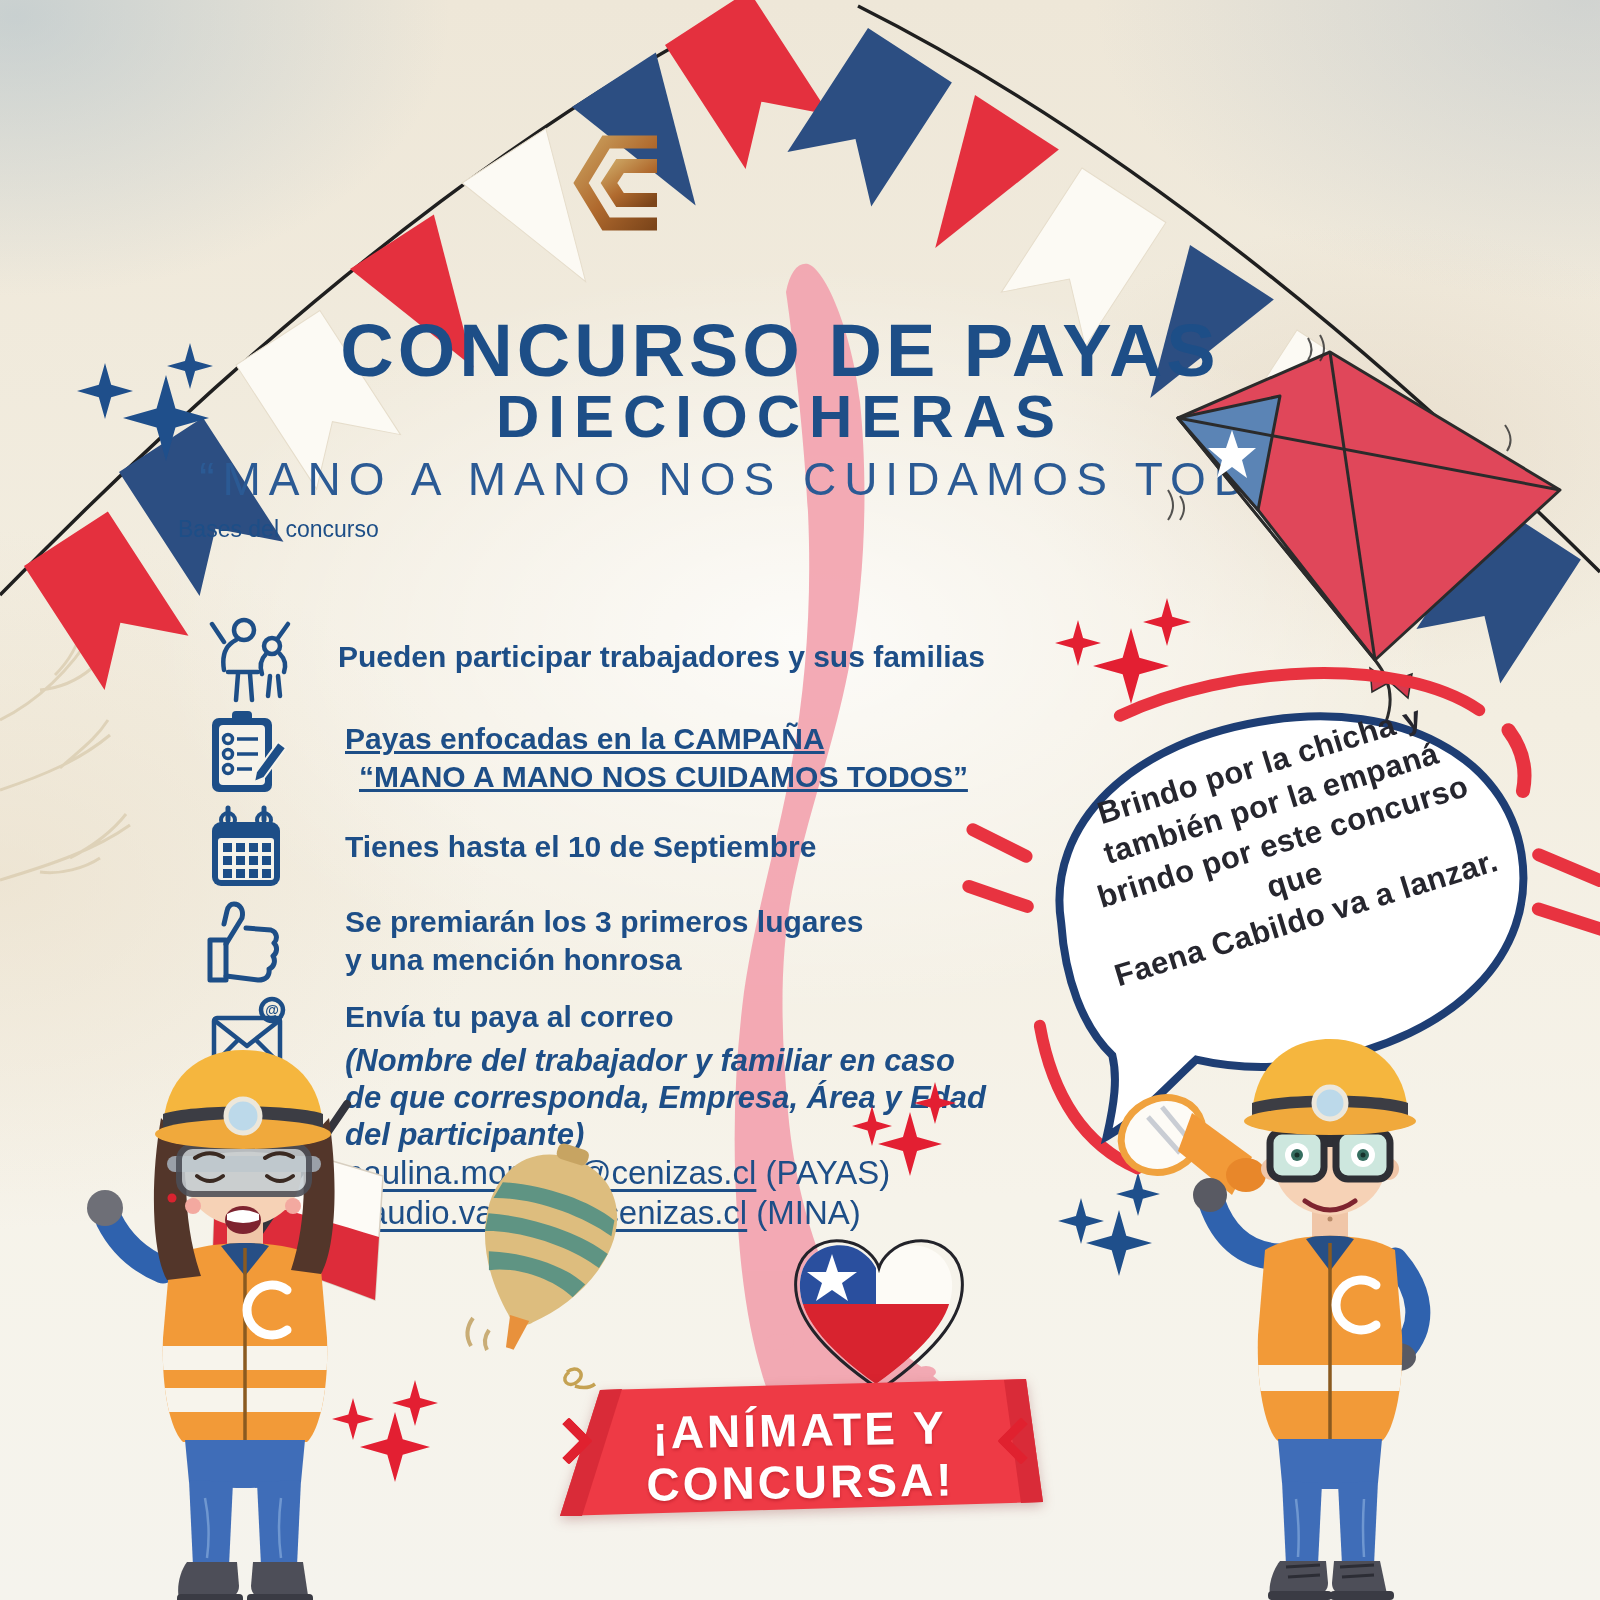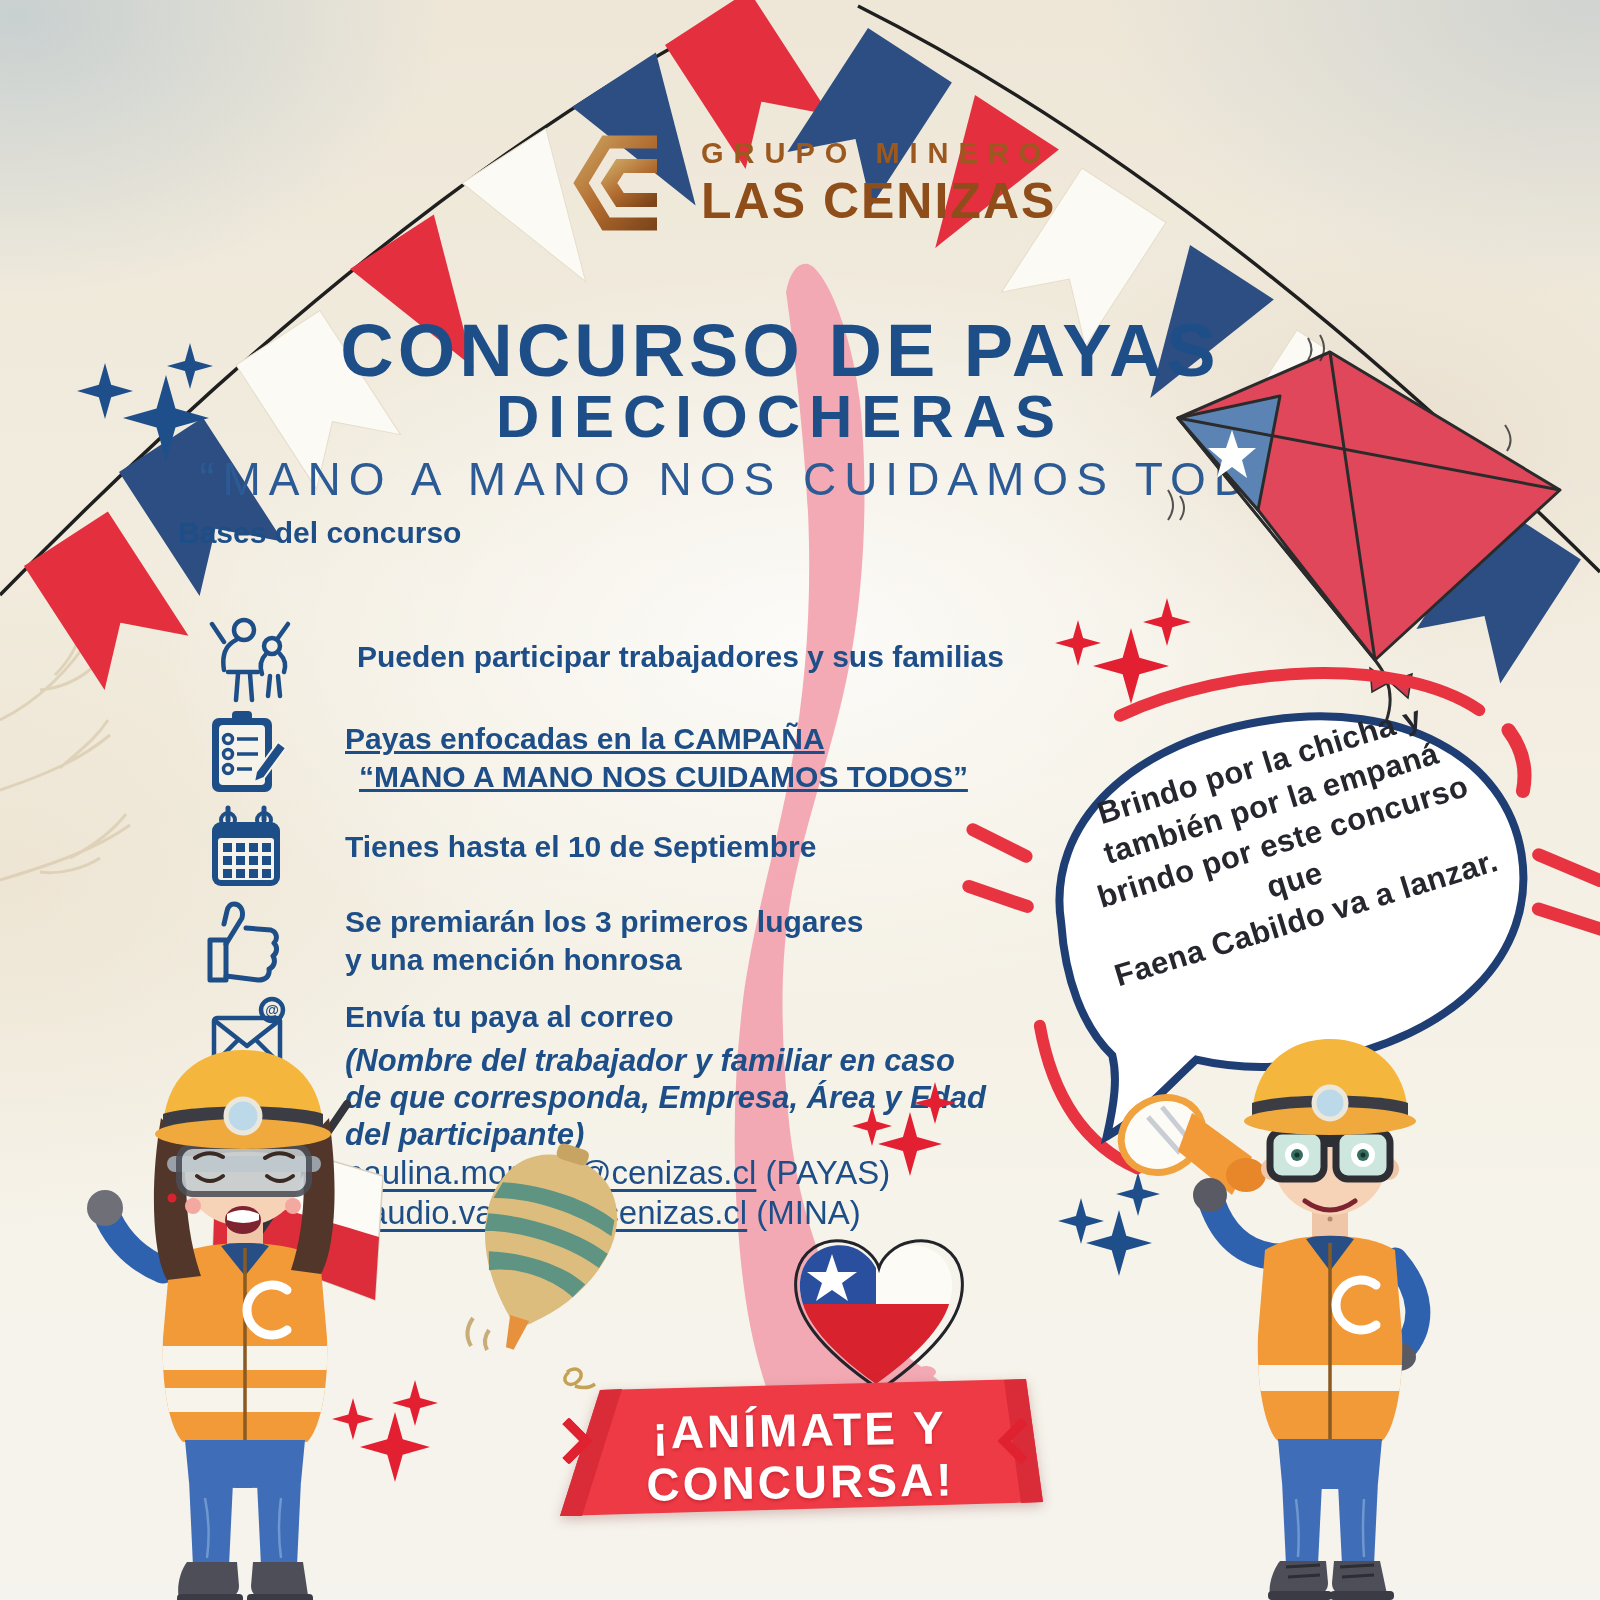--- a/index.html
+++ b/index.html
@@ -16,21 +16,21 @@
   }
   .abs{position:absolute;}
   
   .logo-text1{font-size:29px;font-weight:700;letter-spacing:10px;color:#9b581f;}
   .logo-text2{font-size:50px;font-weight:700;letter-spacing:2px;color:#8f4d1a;margin-top:2px;}
   
   .title-line{width:1560px;left:0;text-align:center;color:#1d4e87;font-weight:700;}
   .t1{top:308px;font-size:74px;letter-spacing:4px;}
   .t2{top:382px;font-size:60px;letter-spacing:9px;}
   .subtitle{top:452px;font-size:46px;font-weight:400;letter-spacing:8px;color:#2b5a94;}
-  .bases-heading{left:178px;top:516px;font-size:30px;font-weight:700;color:#1d4e87;text-align:right;}
+  .bases-heading{left:178px;top:516px;font-size:23px;font-weight:400;color:#1d4e87;text-align:right;}
   
   .bullet-text{color:#1d4e87;font-weight:700;font-size:30px;line-height:38px;}
   .note-line{color:#1d4e87;font-weight:700;font-style:italic;font-size:31px;line-height:37px;}
   .email-line{color:#1d4e87;font-weight:400;font-size:33px;line-height:40px;}
   .email-line .addr{text-decoration:underline;text-decoration-thickness:2.5px;text-underline-offset:5px;}
   
   .spark{position:absolute;clip-path:polygon(50% 0%,61% 39%,100% 50%,61% 61%,50% 100%,39% 61%,0% 50%,39% 39%);}
   .spark.red{background:#e31f32;}
   .spark.blue{background:#1f4f8b;}
   
@@ -109,24 +109,20 @@
       <defs>
         <linearGradient id="cop" x1="0" y1="0" x2="1" y2="1">
           <stop offset="0" stop-color="#caa05e"></stop>
             <stop offset="0.5" stop-color="#b06a2e"></stop>
             <stop offset="1" stop-color="#7c451a"></stop>
         </linearGradient>
       </defs>
       <path d="M92,20 L41,20 L16,61 L41,102 L92,102" fill="none" stroke="url(#cop)" stroke-width="13"></path>
       <path d="M92,44 L55,44 L44,61 L55,78 L92,78" fill="none" stroke="url(#cop)" stroke-width="14"></path>
     </svg>
-    <div>
-      <div class="logo-text1">GRUPO MINERO</div>
-      <div class="logo-text2">LAS CENIZAS</div>
-    </div>
   </div>
 
   <div class="abs title-line t1">CONCURSO DE PAYAS</div>
   <div class="abs title-line t2">DIECIOCHERAS</div>
   <div class="abs title-line subtitle">“MANO A MANO NOS CUIDAMOS TODOS”</div>
 
   <div class="abs" style="left:75px;top:335px;width:170px;height:130px;">
     <div class="spark blue" style="left:92px;top:8px;width:46px;height:46px;"></div>
     <div class="spark blue" style="left:2px;top:28px;width:56px;height:56px;"></div>
     <div class="spark blue" style="left:48px;top:40px;width:86px;height:86px;"></div>
@@ -135,21 +131,21 @@
   <div class="abs bases-heading">Bases del concurso</div>
 
   <svg class="abs" style="left:206px;top:612px" width="90" height="92" viewBox="0 0 90 92">
     <g stroke="#1d4e87" stroke-width="4.5" fill="none" stroke-linecap="round" stroke-linejoin="round">
       <circle cx="38" cy="18" r="10"></circle>
       <path d="M30,28 C18,34 16,46 18,58 M18,30 L6,12 M30,88 L32,62 M46,88 L44,62 M22,60 L52,60"></path>
       <circle cx="66" cy="34" r="8"></circle>
       <path d="M72,26 L82,12 M60,42 C54,48 54,56 56,62 M74,42 C80,48 80,54 78,60 M62,84 L64,64 M74,84 L72,64"></path>
     </g>
   </svg>
-  <div class="abs bullet-text" style="left:357px;top:638px;">
+  <div class="abs bullet-text" style="left:338px;top:638px;">
     <div>Pueden participar trabajadores y sus familias</div>
   </div>
 
   <svg class="abs" style="left:206px;top:708px" width="86" height="90" viewBox="0 0 86 90">
     <rect x="6" y="10" width="60" height="74" rx="7" fill="#1d4e87"></rect>
     <rect x="13" y="17" width="46" height="60" rx="4" fill="#f6f3ea"></rect>
     <rect x="26" y="3" width="20" height="12" rx="4" fill="#1d4e87"></rect>
     <g stroke="#1d4e87" stroke-width="3.5">
       <circle cx="22" cy="31" r="4.5" fill="none"></circle>
         <line x1="31" y1="31" x2="52" y2="31"></line>

